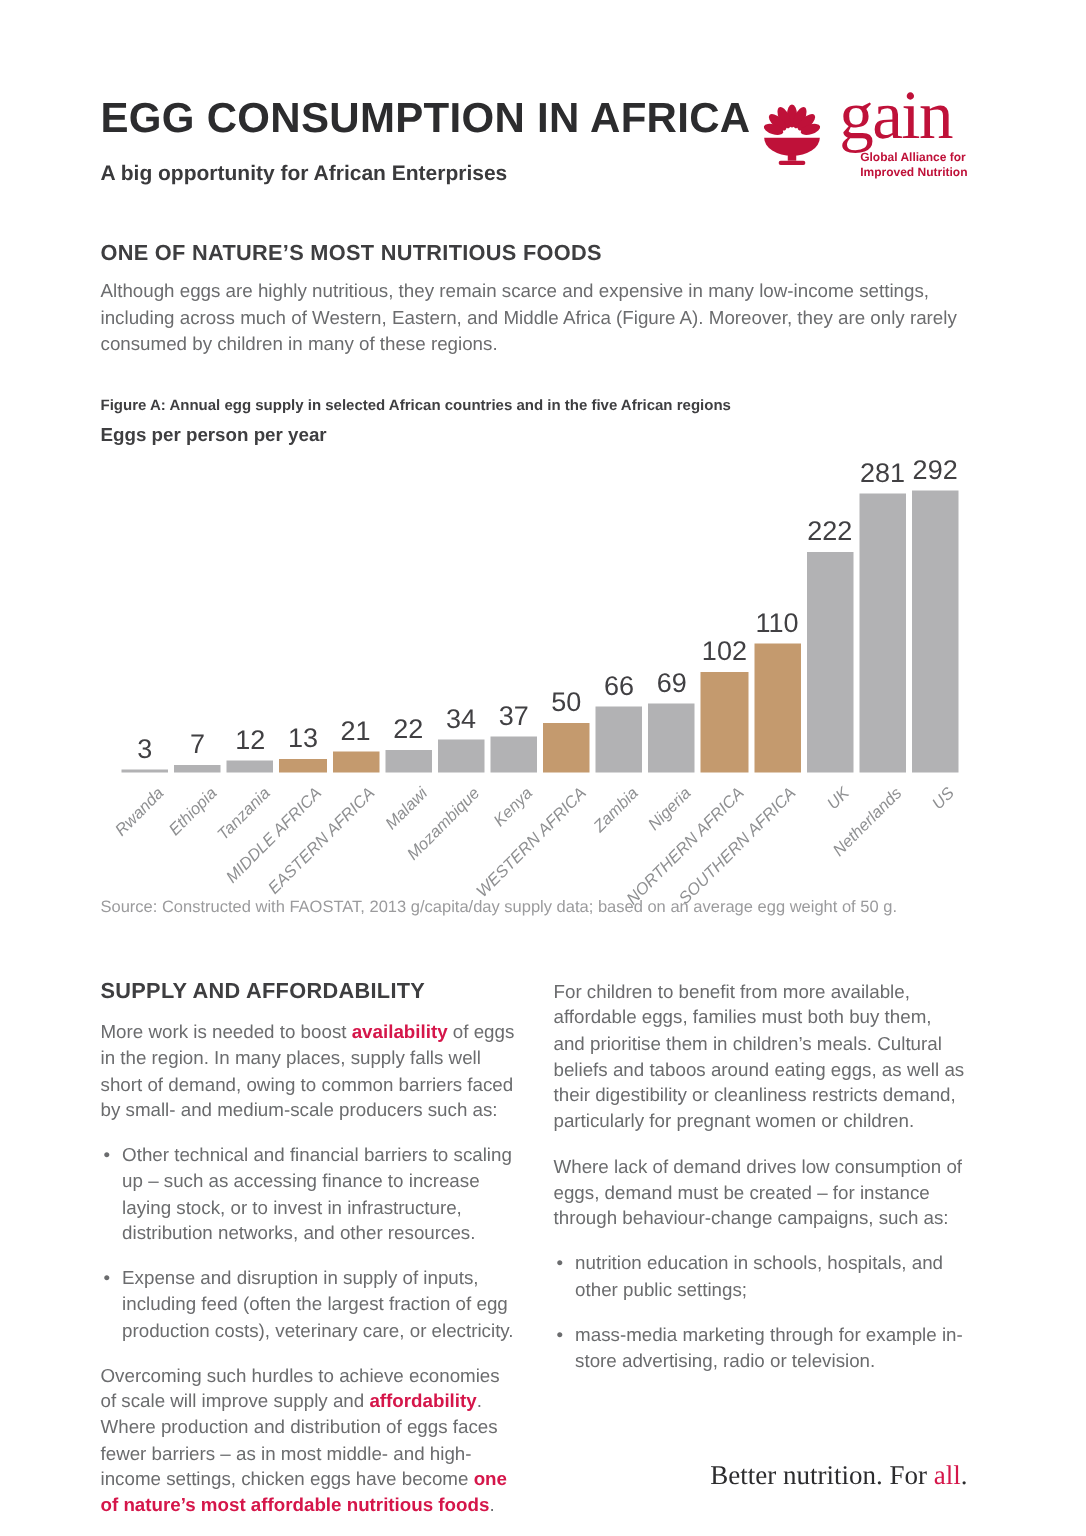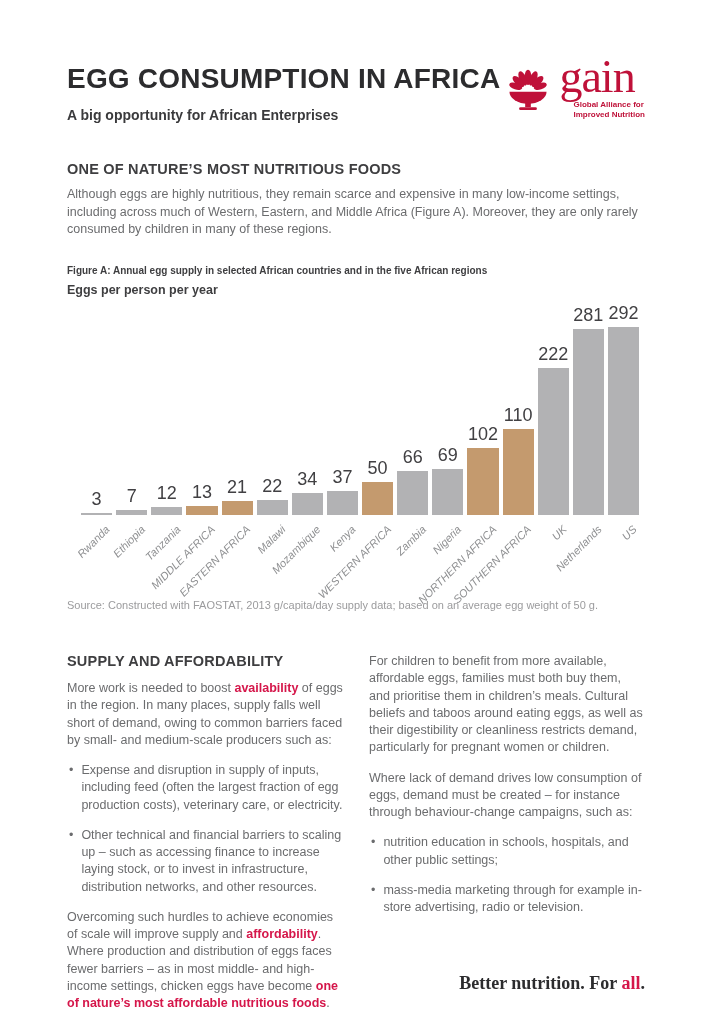--- a/index.html
+++ b/index.html
@@ -52,21 +52,21 @@
   .col-heading{margin:0 0 11px;font-size:14.5px;font-weight:bold;color:var(--heading);letter-spacing:0.2px;}
   .col p{margin:0 0 13px;font-size:12.5px;line-height:1.38;color:var(--body);}
   .bullet{display:flex;margin:0 0 13px;font-size:12.5px;line-height:1.38;color:var(--body);}
   .bullet .marker{flex:none;margin:0 8px 0 2px;}
   .bullet .marker::before{content:"\2022";}
   .accent{color:var(--accent);font-weight:bold;}
 
   
   .footer{
     position:absolute;right:67px;bottom:30px;
-    font-family:"Liberation Serif",serif;font-size:18px;font-weight:bold;color:var(--ink);
+    font-family:"Liberation Serif",serif;font-size:18px;font-weight:normal;color:var(--ink);
   }
   .footer .accent-serif{color:var(--accent);}
 </style>
 </head>
 <body>
 
 <div class="page">
   <div class="content">
 
     <header class="masthead">
@@ -191,25 +191,25 @@
         </div>
       <div class="figure-source">Source: Constructed with FAOSTAT, 2013 g/capita/day supply data; based on an average egg weight of 50 g.</div>
     </section>
 
     <section class="columns">
       <div class="col">
         <h3 class="col-heading">SUPPLY AND AFFORDABILITY</h3>
         <p><span>More work is needed to boost </span><span class="accent">availability</span><span> of eggs in the region. In many places, supply falls well short of demand, owing to common barriers faced by small- and medium-scale producers such as:</span></p>
         <div class="bullet">
             <span class="marker"></span>
+            <span>Other technical and financial barriers to scaling up – such as accessing finance to increase laying stock, or to invest in infrastructure, distribution networks, and other resources.</span>
+          </div>
+        <div class="bullet">
+            <span class="marker"></span>
             <span>Expense and disruption in supply of inputs, including feed (often the largest fraction of egg production costs), veterinary care, or electricity.</span>
-          </div>
-        <div class="bullet">
-            <span class="marker"></span>
-            <span>Other technical and financial barriers to scaling up – such as accessing finance to increase laying stock, or to invest in infrastructure, distribution networks, and other resources.</span>
           </div>
         <p><span>Overcoming such hurdles to achieve economies of scale will improve supply and </span><span class="accent">affordability</span><span>. Where production and distribution of eggs faces fewer barriers – as in most middle- and high-income settings, chicken eggs have become </span><span class="accent">one of nature’s most affordable nutritious foods</span><span>.</span></p>
       </div>
       <div class="col">
         <p>For children to benefit from more available, affordable eggs, families must both buy them, and prioritise them in children’s meals. Cultural beliefs and taboos around eating eggs, as well as their digestibility or cleanliness restricts demand, particularly for pregnant women or children.</p>
         <p>Where lack of demand drives low consumption of eggs, demand must be created – for instance through behaviour-change campaigns, such as:</p>
         <div class="bullet">
             <span class="marker"></span>
             <span>nutrition education in schools, hospitals, and other public settings;</span>
           </div>

